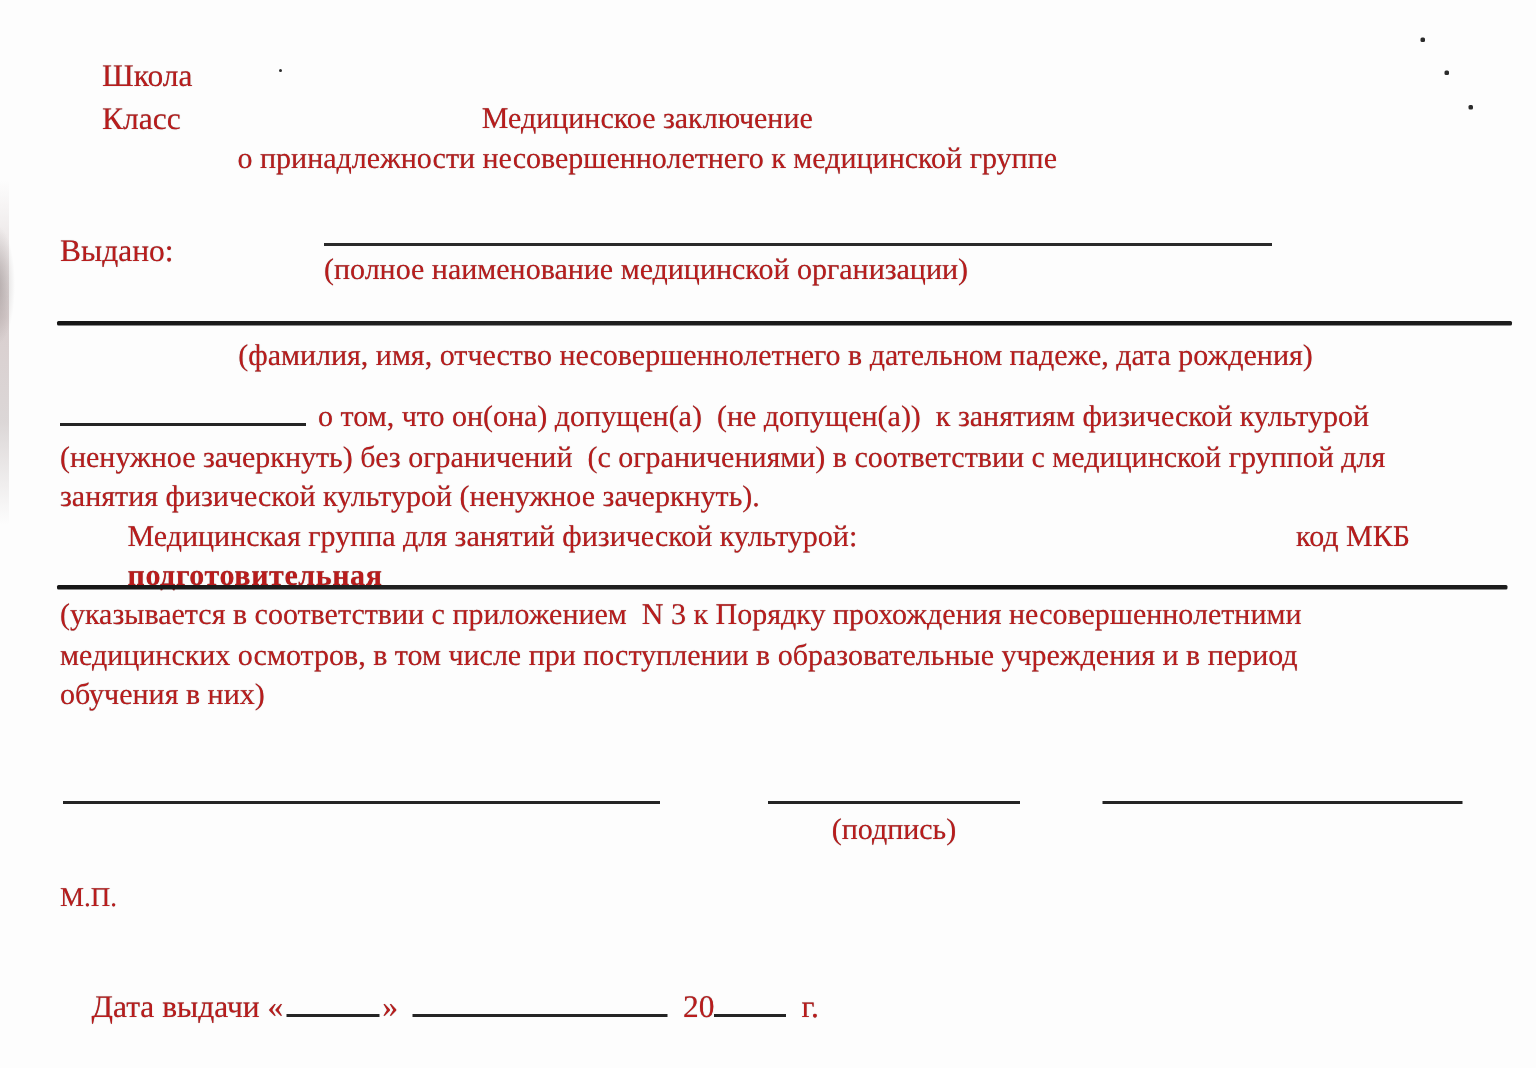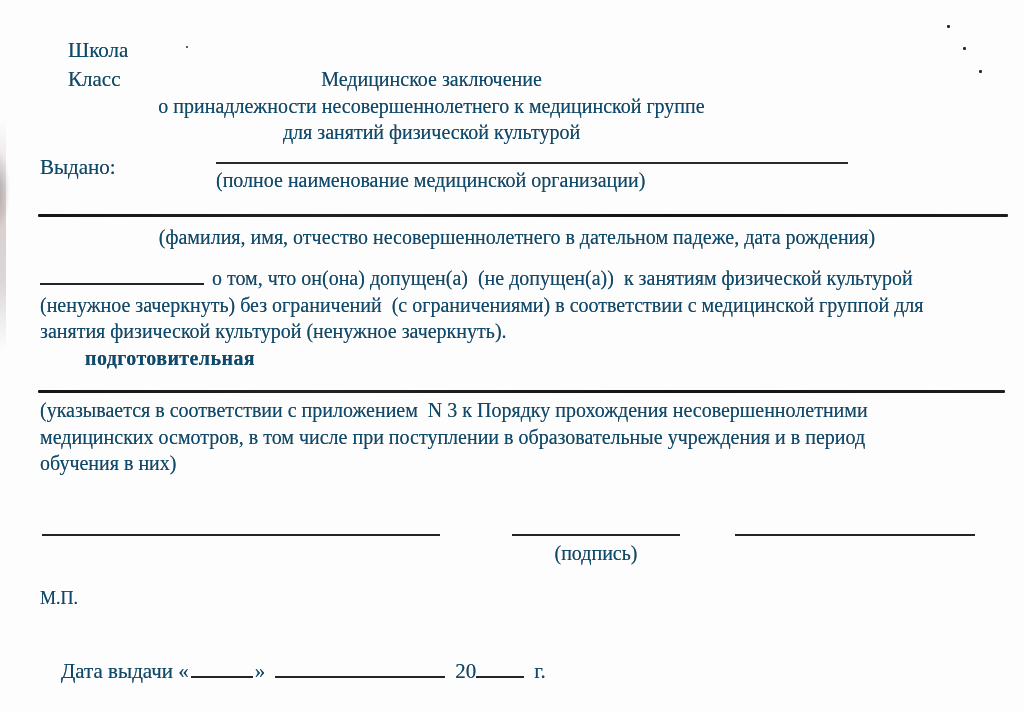--- a/index.html
+++ b/index.html
@@ -4,21 +4,21 @@
 <style>
   * { margin: 0; padding: 0; box-sizing: border-box; }
   html, body { background: #e9e9e9; }
   body { font-family: "Liberation Serif", "DejaVu Serif", serif; }
 
   .page {
     position: relative;
     width: 1024px;
     height: 712px;
     background: #fdfdfd;
-    color: #0c4a6e;
+    color: #b91c1c;
     overflow: hidden;
     text-shadow: 0 0 0.5px rgba(20,20,20,0.55);
   }
 
   .txt { font-size: 20px; line-height: 26.5px; white-space: pre; }
 
   
   .corner-block {
     position: absolute; left: 68px; top: 36px;
   }
@@ -121,34 +121,37 @@
   <div class="speck" style="left:186px; top:46px; width:2px; height:2px;"></div>
 
   <div class="corner-block">
     <div>Школа</div>
     <div>Класс</div>
   </div>
 
   <div class="title-block">
     <div>Медицинское заключение</div>
     <div>о принадлежности несовершеннолетнего к медицинской группе</div>
-    <div>для занятий физической культурой</div>
   </div>
 
   <div class="issued-label">Выдано:</div>
   <div class="org-line"></div>
   <div class="org-caption">(полное наименование медицинской организации)</div>
 
   <div class="rule-thick rule1"></div>
   <div class="fio-caption">(фамилия, имя, отчество несовершеннолетнего в дательном падеже, дата рождения)</div>
 
   <div class="main-par">
     <div class="txt"><span class="blank blank-lead"></span><span>о том, что он(она) допущен(а)  (не допущен(а))  к занятиям физической культурой</span></div>
     <div class="txt">(ненужное зачеркнуть) без ограничений  (с ограничениями) в соответствии с медицинской группой для</div>
     <div class="txt">занятия физической культурой (ненужное зачеркнуть).</div>
+    <div class="txt group-row">
+      <span class="group-label">Медицинская группа для занятий физической культурой:</span>
+      <span class="icd-label">код МКБ</span>
+    </div>
     <div class="txt group-value">подготовительная</div>
   </div>
 
   <div class="rule-thick rule2"></div>
 
   <div class="note-par">
     <div class="txt">(указывается в соответствии с приложением  N 3 к Порядку прохождения несовершеннолетними</div>
     <div class="txt">медицинских осмотров, в том числе при поступлении в образовательные учреждения и в период</div>
     <div class="txt">обучения в них)</div>
   </div>

